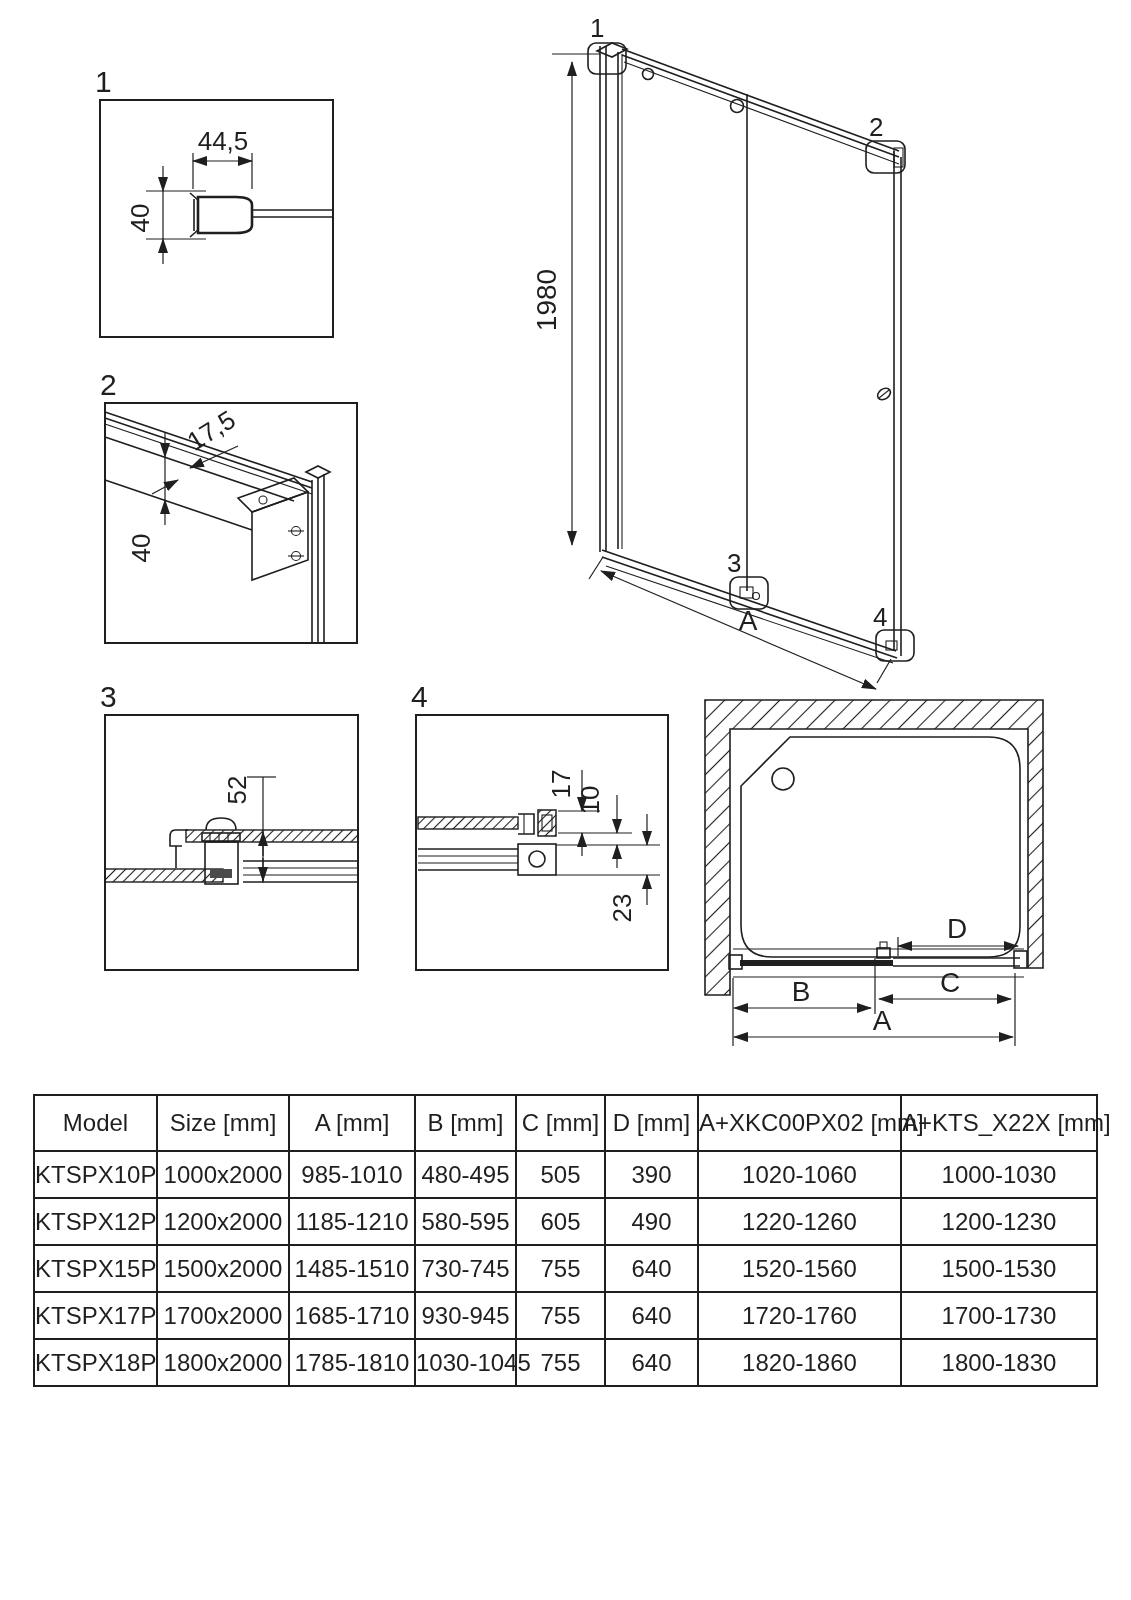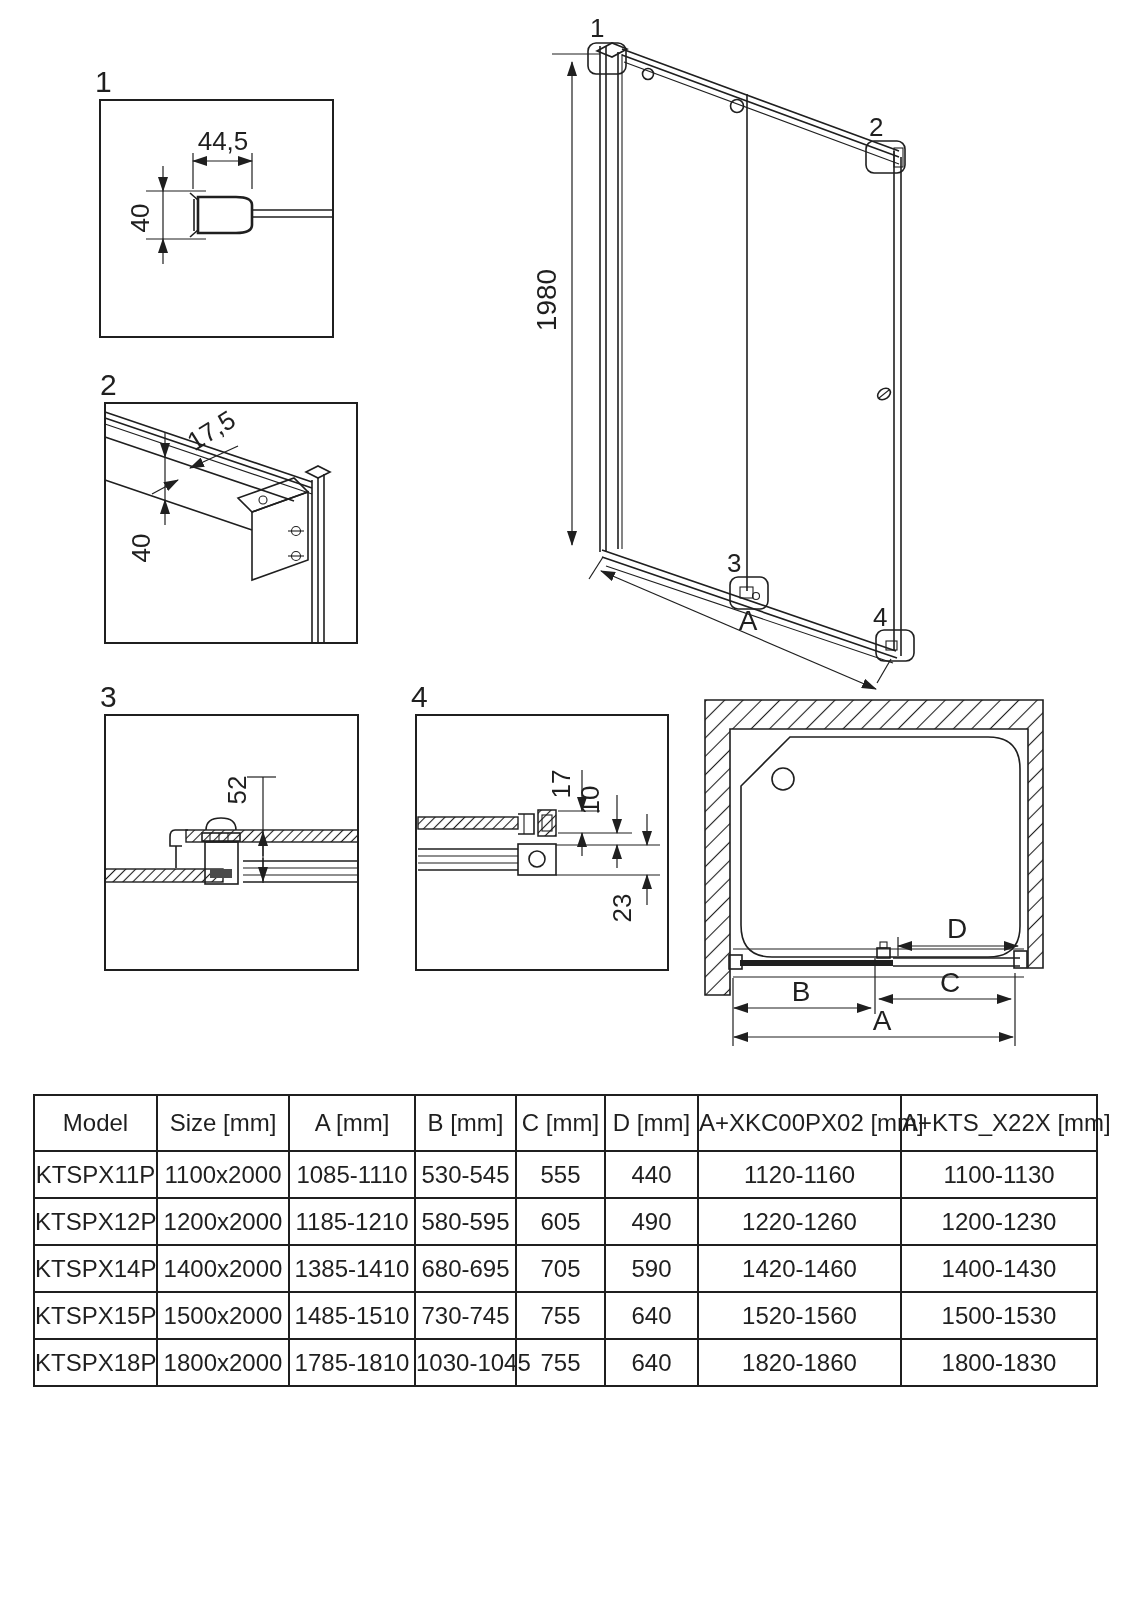--- a/index.html
+++ b/index.html
@@ -271,60 +271,60 @@
           <th>A [mm]</th>
           <th>B [mm]</th>
           <th>C [mm]</th>
           <th>D [mm]</th>
           <th>A+XKC00PX02 [mm]</th>
           <th>A+KTS_X22X [mm]</th>
         </tr>
   </thead>
   <tbody>
         <tr>
-          <td>KTSPX11P</td>
-          <td>1100x2000</td>
-          <td>1085-1110</td>
-          <td>530-545</td>
-          <td>555</td>
-          <td>440</td>
-          <td>1120-1160</td>
-          <td>1100-1130</td>
+          <td>KTSPX10P</td>
+          <td>1000x2000</td>
+          <td>985-1010</td>
+          <td>480-495</td>
+          <td>505</td>
+          <td>390</td>
+          <td>1020-1060</td>
+          <td>1000-1030</td>
         </tr>
         <tr>
           <td>KTSPX12P</td>
           <td>1200x2000</td>
           <td>1185-1210</td>
           <td>580-595</td>
           <td>605</td>
           <td>490</td>
           <td>1220-1260</td>
           <td>1200-1230</td>
         </tr>
         <tr>
-          <td>KTSPX14P</td>
-          <td>1400x2000</td>
-          <td>1385-1410</td>
-          <td>680-695</td>
-          <td>705</td>
-          <td>590</td>
-          <td>1420-1460</td>
-          <td>1400-1430</td>
-        </tr>
-        <tr>
           <td>KTSPX15P</td>
           <td>1500x2000</td>
           <td>1485-1510</td>
           <td>730-745</td>
           <td>755</td>
           <td>640</td>
           <td>1520-1560</td>
           <td>1500-1530</td>
         </tr>
         <tr>
+          <td>KTSPX17P</td>
+          <td>1700x2000</td>
+          <td>1685-1710</td>
+          <td>930-945</td>
+          <td>755</td>
+          <td>640</td>
+          <td>1720-1760</td>
+          <td>1700-1730</td>
+        </tr>
+        <tr>
           <td>KTSPX18P</td>
           <td>1800x2000</td>
           <td>1785-1810</td>
           <td>1030-1045</td>
           <td>755</td>
           <td>640</td>
           <td>1820-1860</td>
           <td>1800-1830</td>
         </tr>
       </tbody>

